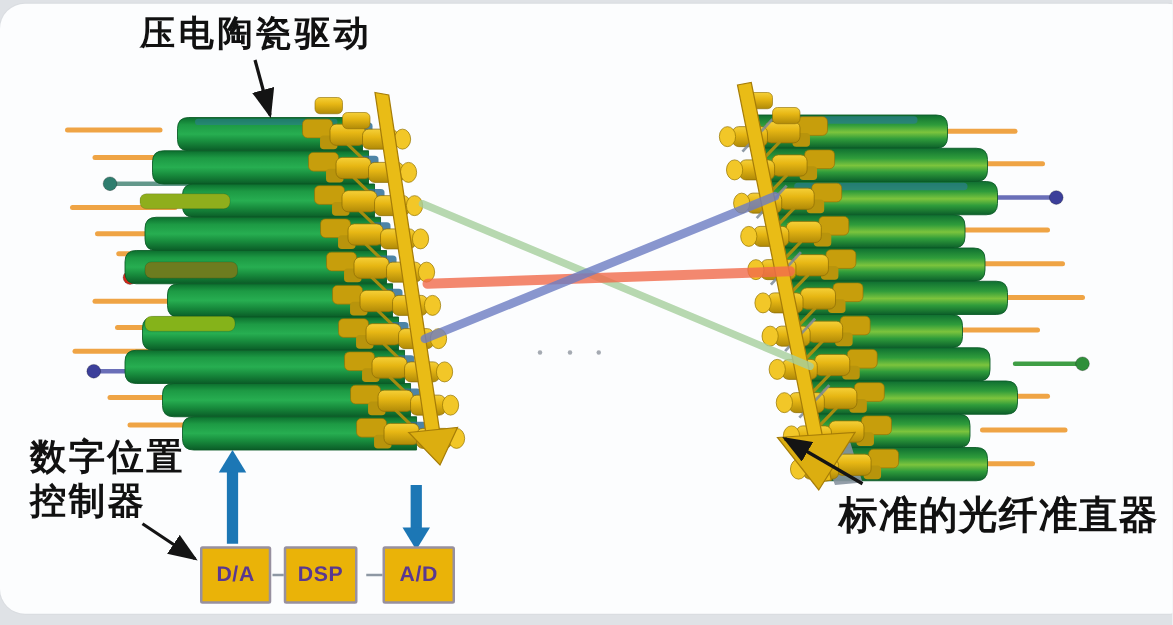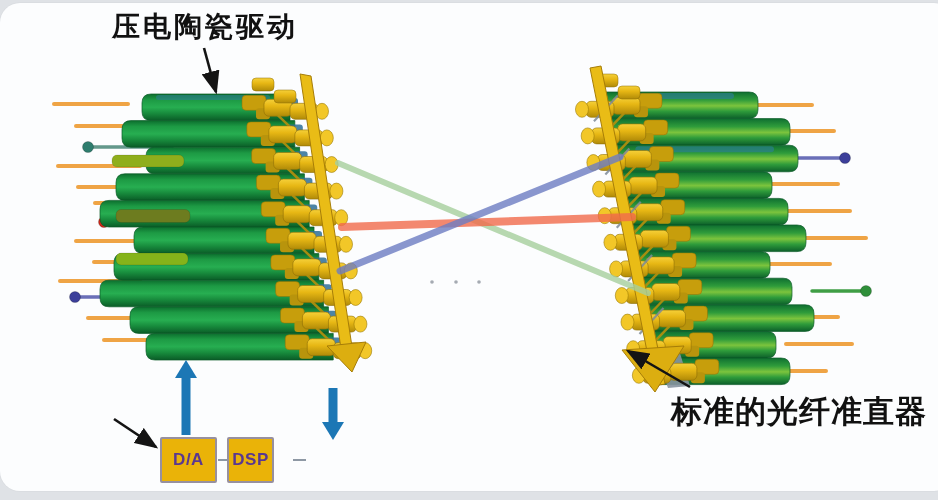--- a/index.html
+++ b/index.html
@@ -21,21 +21,21 @@
   .label-piezo{left:112px;top:8px;font-size:28px;letter-spacing:3px;}
   .label-controller{left:24px;top:349px;font-size:29px;line-height:35px;letter-spacing:2px;}
   .label-collimator{left:671px;top:391px;font-size:31px;letter-spacing:1px;}
   .chip{
     position:absolute;top:437px;height:46px;
     background:#eab308;border:2px solid #97909f;border-radius:2px;
     box-sizing:border-box;display:flex;align-items:center;justify-content:center;
     color:#5a3890;font-weight:700;font-size:17px;letter-spacing:0.5px;
   }
   .chip-da{left:160px;width:57px;}
-  .chip-dsp{left:227px;width:47px;}
+  .chip-dsp{left:227px;width:59px;}
   .chip-ad{left:306px;width:58px;}
 </style>
 </head>
 <body>
 
 <div class="stage">
   <div class="card"></div>
 
   <svg class="scene" id="scene" width="938" height="500" viewBox="0 0 938 500">
     <defs>
@@ -299,18 +299,23 @@
       </g>
     <g id="g-annot">
         <line x1="204" y1="48" x2="216" y2="92" stroke="#141414" stroke-width="2.6" marker-end="url(#mk)"></line>
         <line x1="114" y1="419" x2="156" y2="447" stroke="#141414" stroke-width="2.6" marker-end="url(#mk)"></line>
         <line x1="690" y1="387" x2="628" y2="351" stroke="#141414" stroke-width="2.6" marker-end="url(#mk)"></line>
       </g>
   </svg>
 
   <div class="label label-piezo">压电陶瓷驱动</div>
 
+  <div class="label label-controller">
+    <div>数字位置</div>
+    <div>控制器</div>
+  </div>
 
   <div class="label label-collimator">标准的光纤准直器</div>
 
   <div class="chip chip-da">D/A</div>
   <div class="chip chip-dsp">DSP</div>
+  <div class="chip chip-ad">A/D</div>
 </div>
 
 </body></html>

